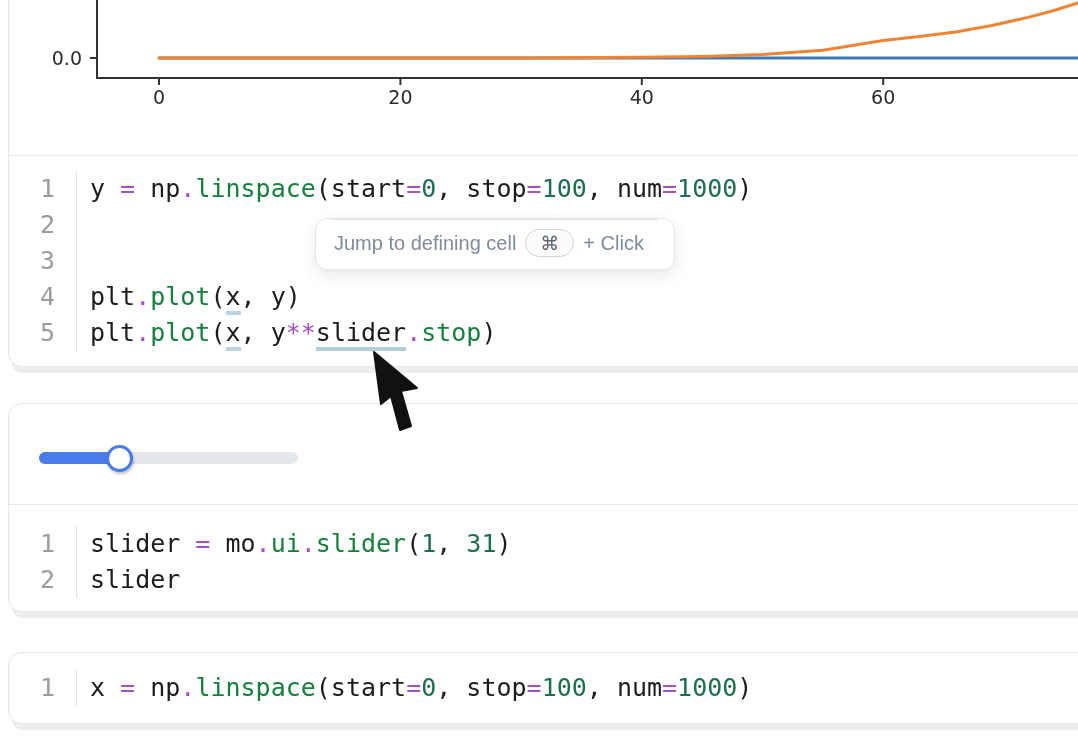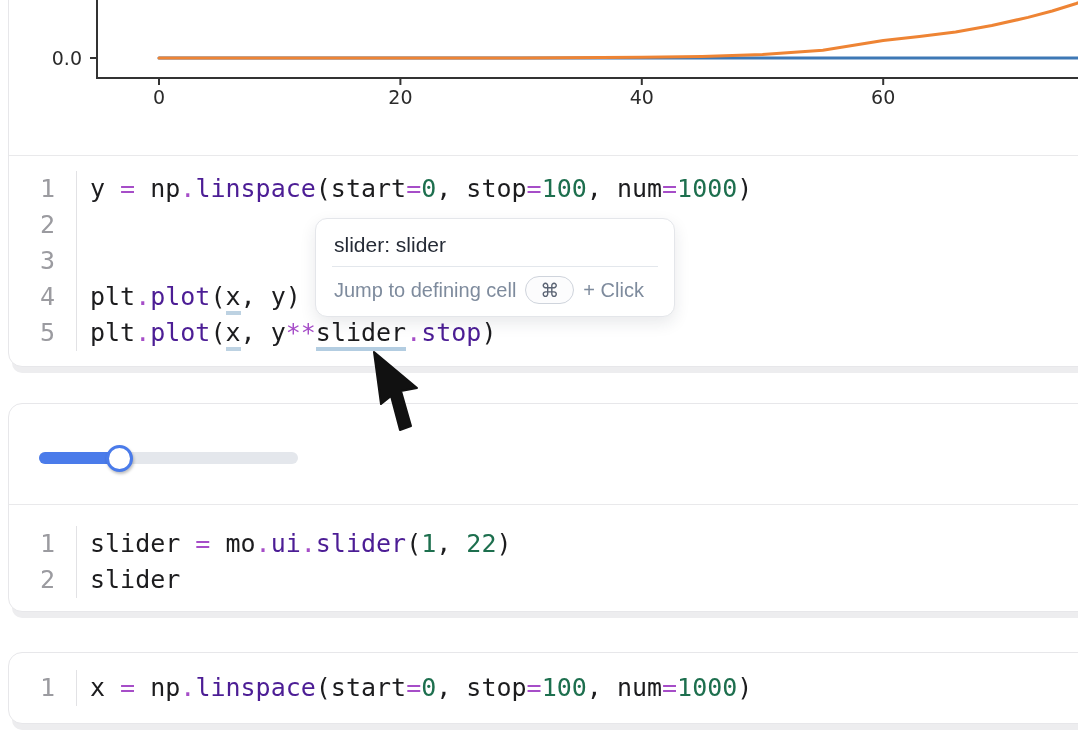--- a/index.html
+++ b/index.html
@@ -21,21 +21,21 @@
   .gutter{
     text-align:right;padding-right:21px;border-right:1.5px solid #e2e2e5;
     color:#9b9ba0;user-select:none;
   }
   .codeln{padding-left:13px;white-space:pre;color:#1c1c1e;}
   .gutter,.codeln{
     font-family:"DejaVu Sans Mono","Liberation Mono",monospace;
     font-size:25px;line-height:36px;height:36px;
   }
   .tok-o{color:#a64dc8;}   
-  .tok-f{color:#4c1d95;}   
+  .tok-f{color:#15803d;}   
   .tok-n{color:#1d6f4e;}   
   .tok-u{border-bottom:4px solid #bdd2e2;}          
   .tok-uh{border-bottom:4px solid #b3cde1;}         
 
   
   #chart-svg{position:absolute;left:0;top:0;z-index:5;pointer-events:none;}
 
   
   .slider-output{position:relative;height:100px;}
   .slider-track{
@@ -109,35 +109,34 @@
 <div class="cell" style="top:403px;height:207px;">
   <div class="slider-output">
     <div class="slider-track" style="background: rgb(228, 231, 236);">
       <div class="slider-fill" id="slider-fill" style="width: 80px; background: rgb(74, 123, 234);"></div>
     </div>
     <div class="slider-thumb" id="slider-thumb" style="left: 97px; top: 40.5px; border-color: rgb(74, 123, 234);"></div>
   </div>
   <div class="cell-divider" style="top:100px;"></div>
   <div class="code-area" style="position:absolute;left:0;top:101.5px;right:0;padding-top:20px;">
       <div class="gutter">1</div>
-      <div class="codeln"><span>slider </span><span class="tok-o">=</span><span> mo</span><span class="tok-o">.</span><span class="tok-f">ui</span><span class="tok-o">.</span><span class="tok-f">slider</span><span>(</span><span class="tok-n">1</span><span>, </span><span class="tok-n">22</span><span>)</span></div>
+      <div class="codeln"><span>slider </span><span class="tok-o">=</span><span> mo</span><span class="tok-o">.</span><span class="tok-f">ui</span><span class="tok-o">.</span><span class="tok-f">slider</span><span>(</span><span class="tok-n">1</span><span>, </span><span class="tok-n">31</span><span>)</span></div>
       <div class="gutter">2</div>
       <div class="codeln"><span>slider</span></div>
     </div>
 </div>
 
 <div class="cell" style="top:652px;height:70px;">
   <div class="code-area" style="position:absolute;left:0;top:0;right:0;padding-top:17px;">
       <div class="gutter">1</div>
       <div class="codeln"><span>x </span><span class="tok-o">=</span><span> np</span><span class="tok-o">.</span><span class="tok-f">linspace</span><span>(start</span><span class="tok-o">=</span><span class="tok-n">0</span><span>, stop</span><span class="tok-o">=</span><span class="tok-n">100</span><span>, num</span><span class="tok-o">=</span><span class="tok-n">1000</span><span>)</span></div>
     </div>
 </div>
 
 <div class="tooltip">
-  <div class="tt-title">slider: slider</div>
   <div class="tt-div"></div>
   <div class="tt-footer">
     <span class="tt-action">Jump to defining cell</span>
     <span class="tt-kbd">
         <span>⌘</span>
       </span>
     <span class="tt-suffix">+ Click</span>
   </div>
 </div>
 

